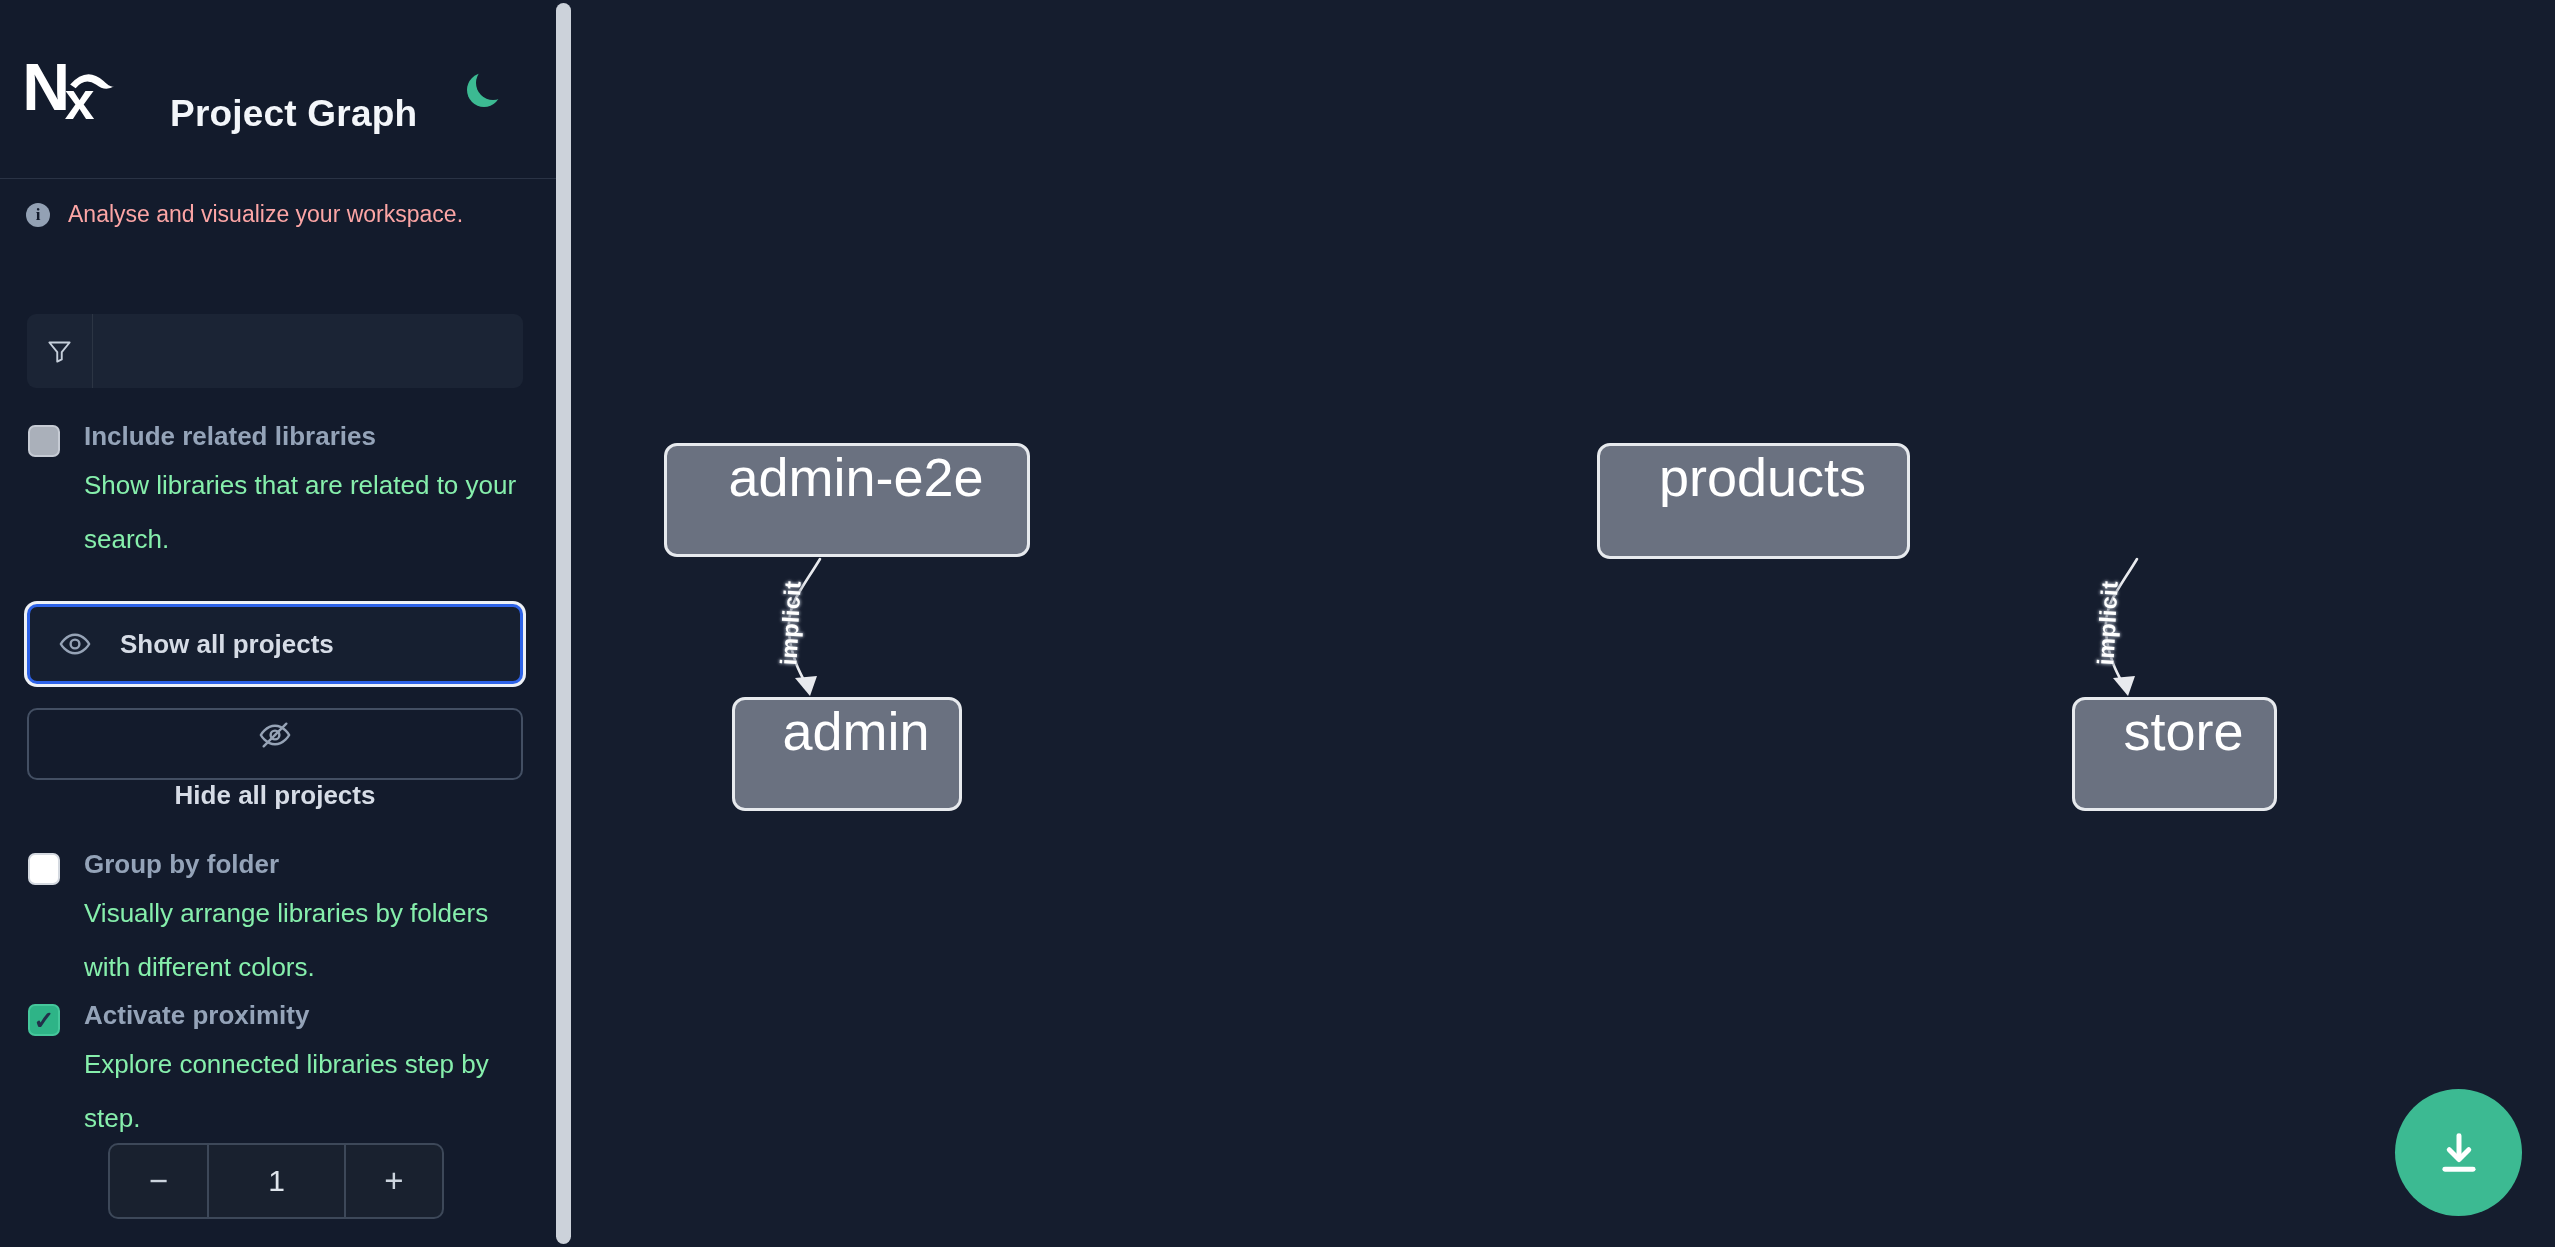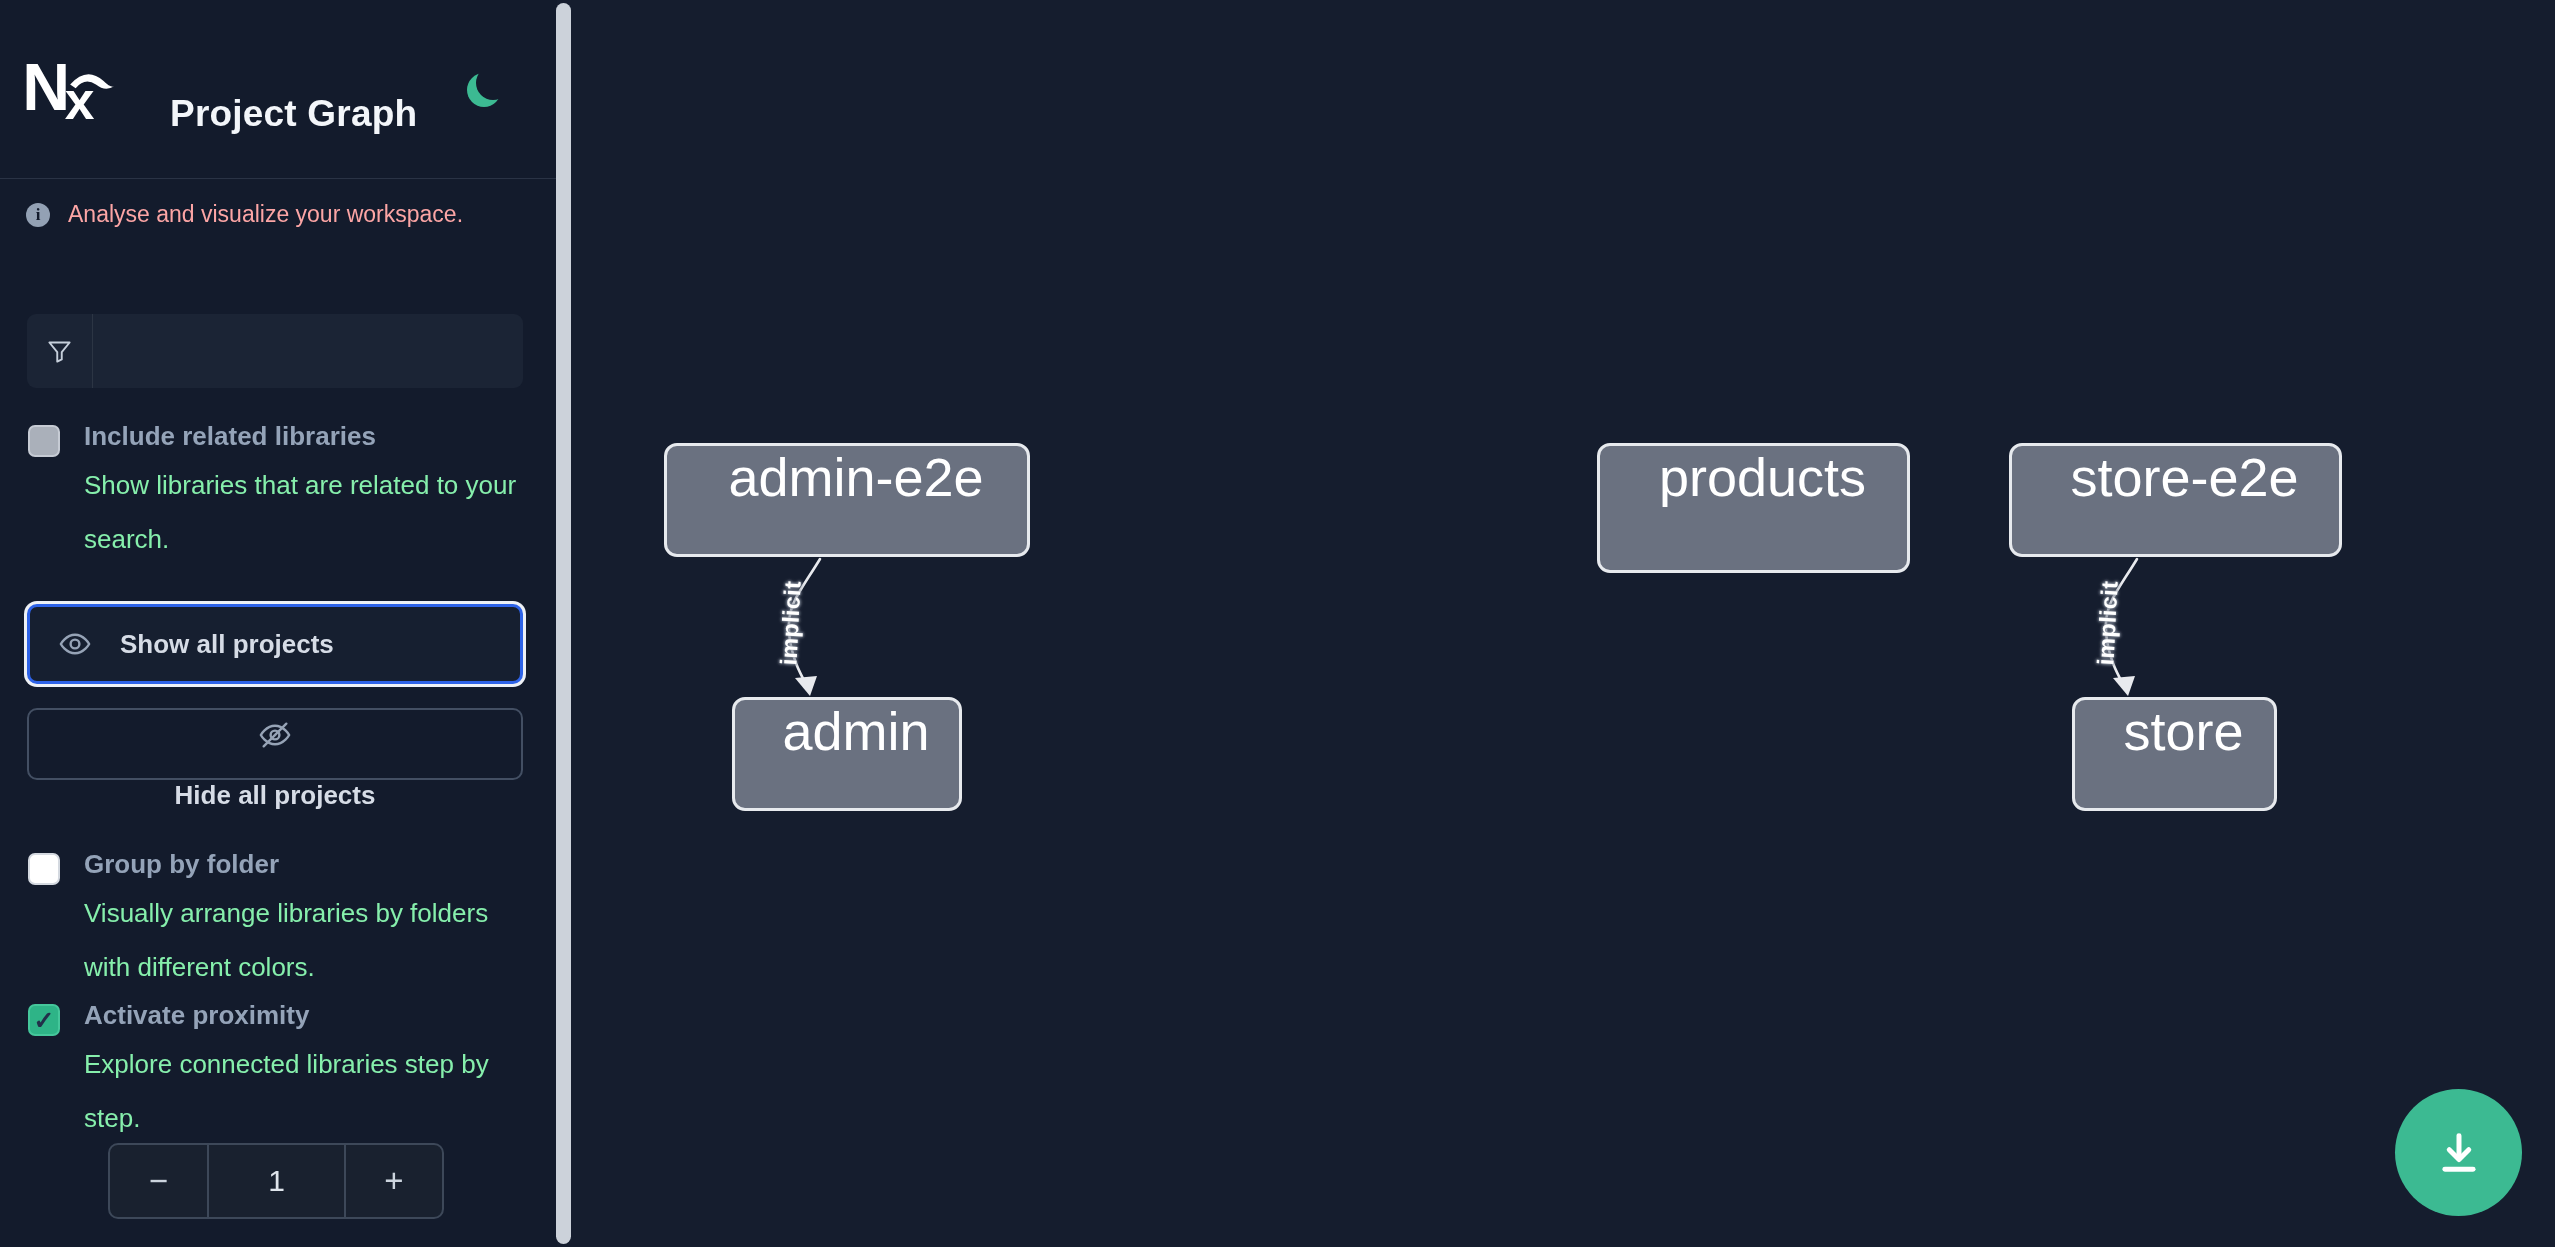--- a/index.html
+++ b/index.html
@@ -150,25 +150,22 @@
     <path d="M 2137 559 C 2117 592 2104 604 2106 632 C 2108 657 2117 673 2124 686" fill="none" stroke="#e8eaee" stroke-width="2.6" stroke-linecap="round"></path>
     <polygon points="2128,696 2113,678 2135,676" fill="#e8eaee"></polygon>
   </svg>
 
   <span class="edge-label" style="left:791px;top:623px;">implicit</span>
   <span class="edge-label" style="left:2108px;top:623px;">implicit</span>
 
   <div class="node" style="left:664px;top:443px;width:366px;height:114px;">
       <span>admin-e2e</span>
     </div>
-  <div class="node" style="left:1597px;top:443px;width:313px;height:130px;">
+  <div class="node" style="left:1597px;top:443px;width:313px;height:116px;">
       <span>products</span>
-    </div>
-  <div class="node" style="left:2009px;top:443px;width:333px;height:114px;">
-      <span>store-e2e</span>
     </div>
   <div class="node" style="left:732px;top:697px;width:230px;height:114px;">
       <span>admin</span>
     </div>
   <div class="node" style="left:2072px;top:697px;width:205px;height:114px;">
       <span>store</span>
     </div>
 
   <button class="fab">
     <svg width="52" height="52" viewBox="0 0 24 24" fill="none" stroke="#ffffff" stroke-width="2.3" stroke-linecap="round" stroke-linejoin="round">

